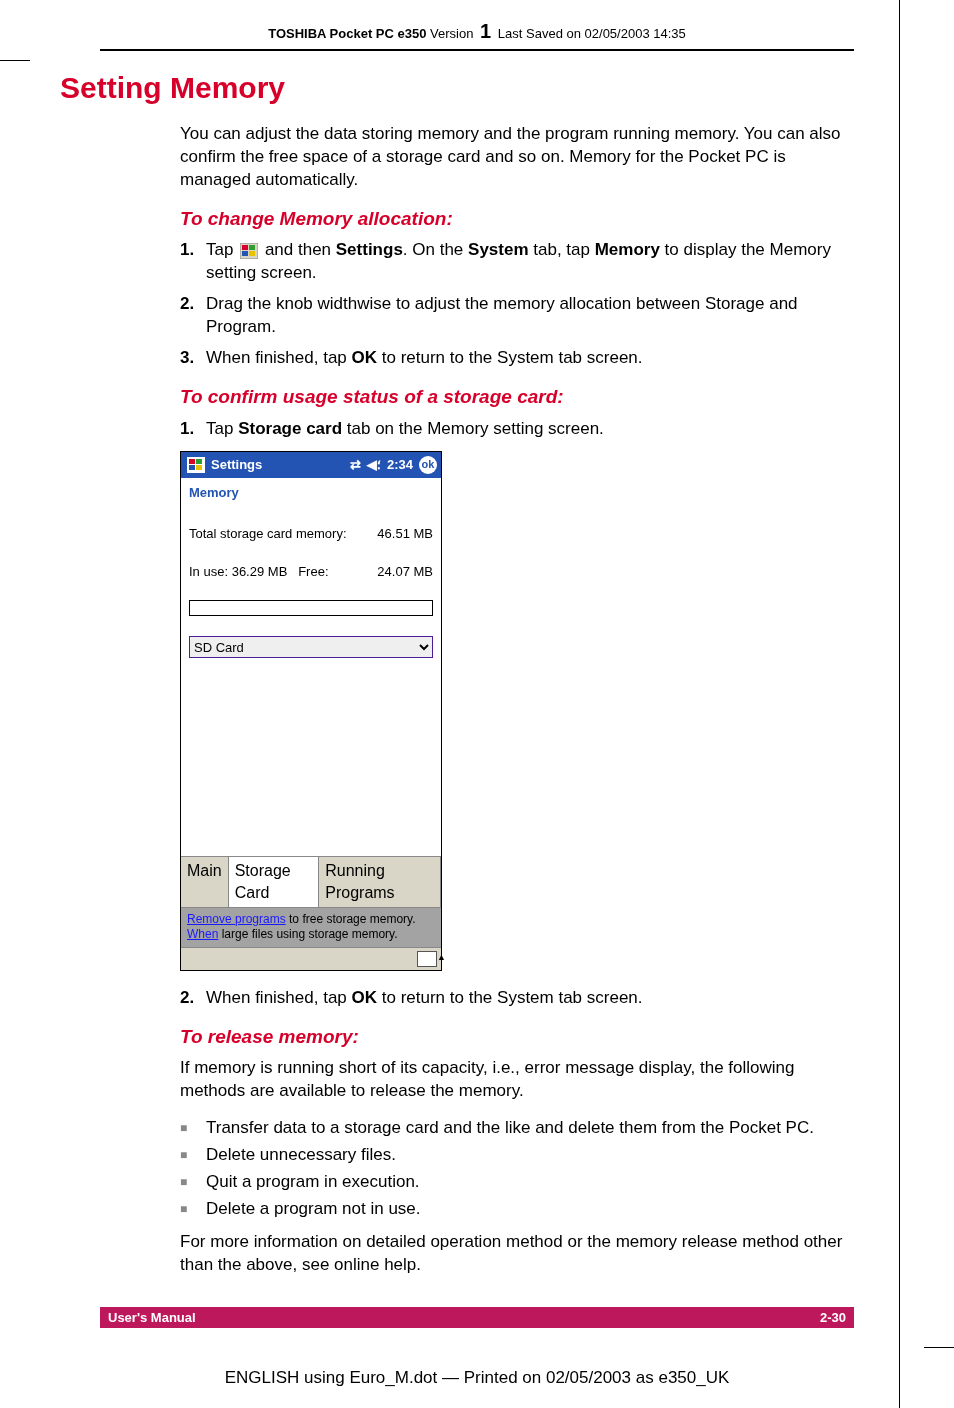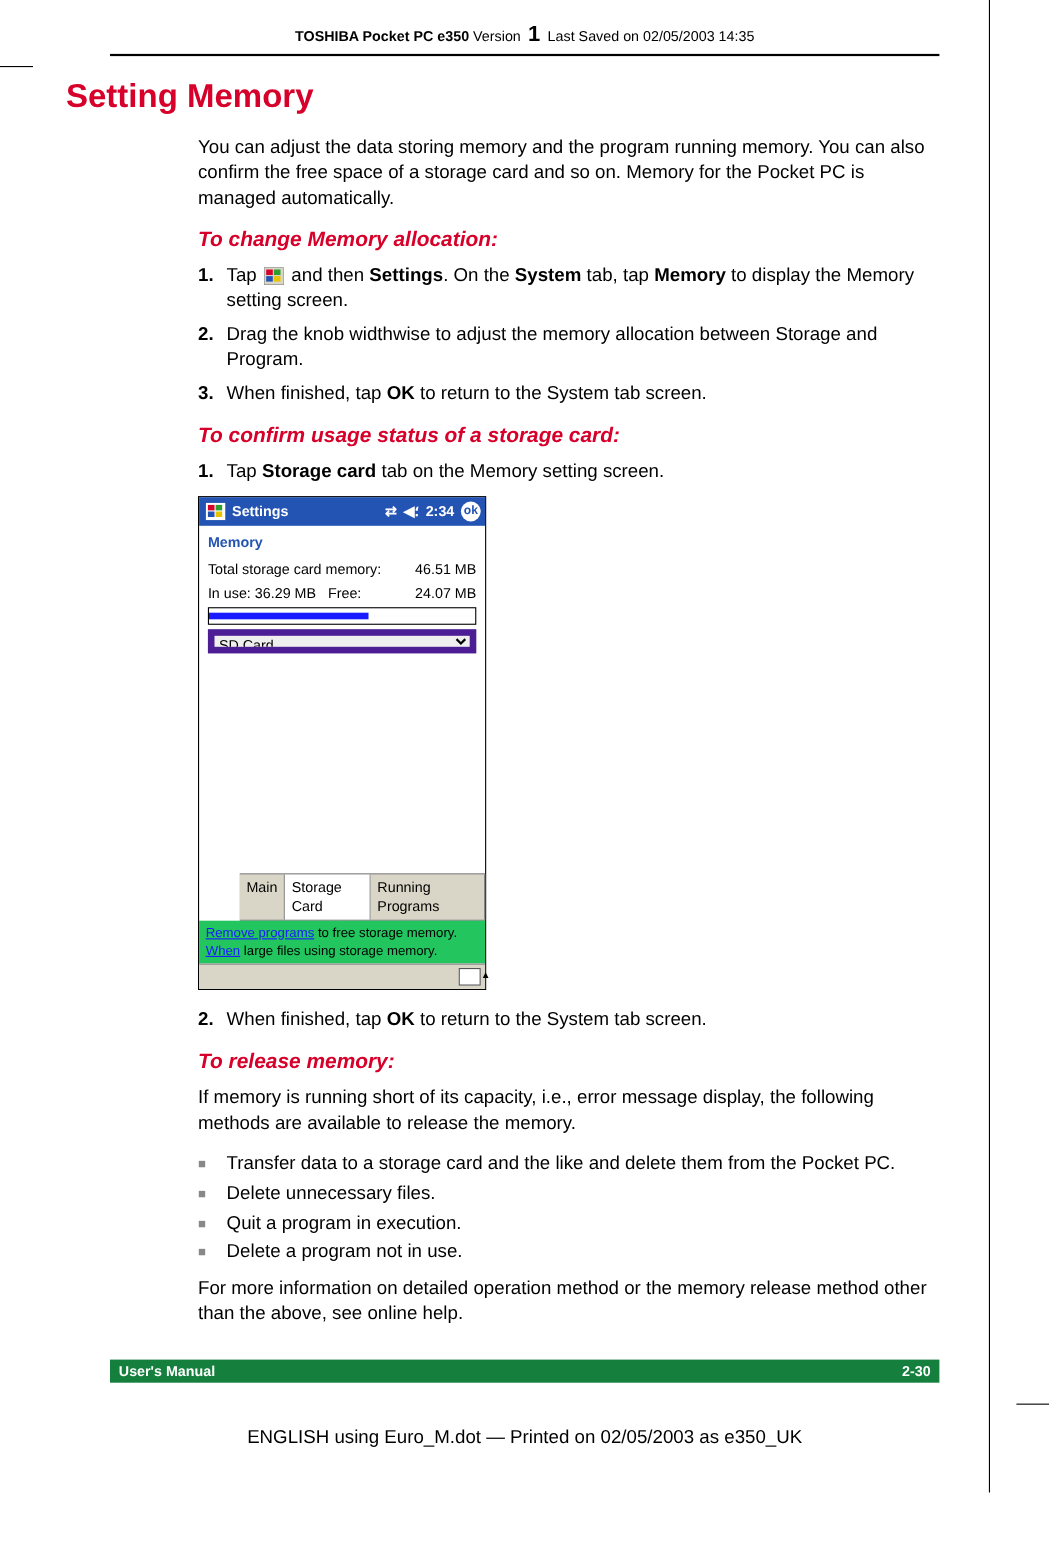--- a/index.html
+++ b/index.html
@@ -102,50 +102,50 @@
   .pda .titlebar .right { display:flex; align-items:center; gap:6px; font-weight:bold; }
   .ok-circle {
     background:#fff; color:#2454b3; border-radius:50%;
     width:18px; height:18px; font-size:11px; font-weight:bold;
     display:flex; align-items:center; justify-content:center;
   }
   .pda .memory-label {
     color:#2454b3; font-weight:bold; padding:6px 8px 0 8px;
   }
   .pda .info { padding: 4px 8px 8px 8px; }
-  .pda .info div { margin:4px 0; display:flex; justify-content:space-between; }
+  .pda .info div { margin:20px 0; display:flex; justify-content:space-between; }
   .pda .bar {
     height:14px; border:1px solid #000; margin:4px 0 6px 0;
     position:relative; background:#fff;
   }
   .pda .bar .fill { position:absolute; left:0; top:0; bottom:0; background:#1a1aff; }
   .pda select {
     width: 100%; font-family:inherit; font-size:13px;
-    border:6px solid #4c1d95; height:22px;
+    border:1px solid #4c1d95; height:22px;
   }
   .pda .tabs-row {
-    display:flex; background:#a3a3a3; border-top:1px solid #888;
-    border-bottom:1px solid #888; font-size:13px;margin-left:37px;
+    display:flex; background:#a16207; border-top:1px solid #888;
+    border-bottom:1px solid #888; font-size:16px;
   }
   .pda .tabs-row .tab {
     padding:3px 6px; border-right:1px solid #888; background:#d9d6c7;
   }
   .pda .tabs-row .tab.active { background:#fff; }
-  .pda .links { background:#22c55e; padding:4px 6px; font-size:12px; line-height:1.3; }
+  .pda .links { background:#a3a3a3; padding:4px 6px; font-size:12px; line-height:1.3; }
   .pda .links a { color:#1a1aff; text-decoration:underline; }
   .pda .sip-row {
     background:#d9d6c7; height:22px; display:flex; justify-content:flex-end;
     align-items:center; padding-right:4px; border-top:1px solid #888;
   }
   .kbd { width:18px; height:14px; border:1px solid #555; background:#fff;
     display:inline-block; position:relative; }
   .kbd::after{content:"▲"; font-size:9px; position:absolute; right:-10px; top:-1px;}
   .gap { height: 190px; }
   .footer-bar {
-    background: #15803d;
+    background: #be185d;
     color: #fff;
     font-size: 13px;
     font-weight: bold;
     display: flex;
     justify-content: space-between;
     padding: 3px 8px;
     margin: 30px 40px 0 40px;
   }
   .crop-right {
     position: absolute;

